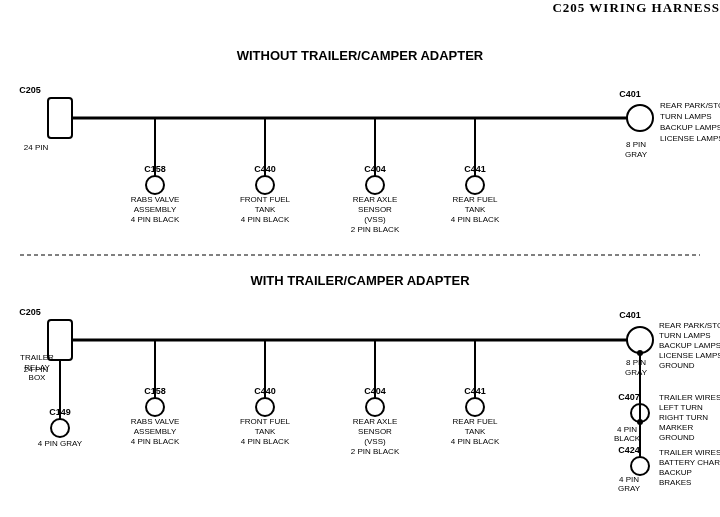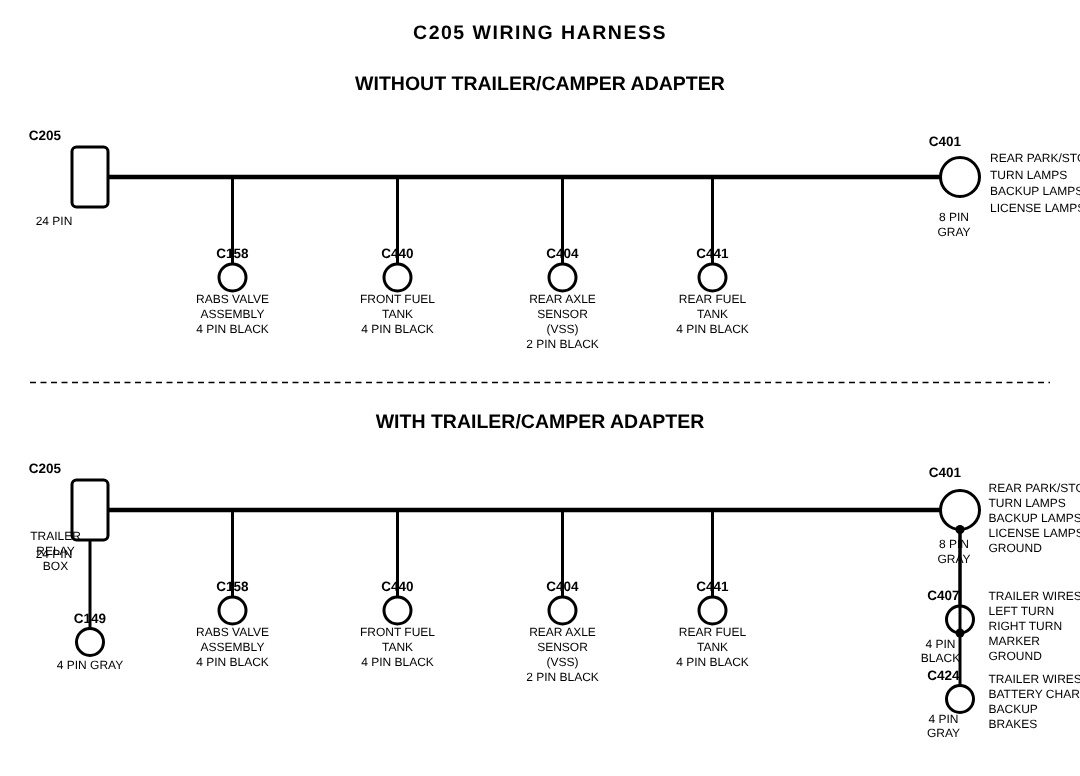--- a/index.html
+++ b/index.html
@@ -11,25 +11,26 @@
       font-size: 10px;
       overflow: hidden;
     }
     .page {
       width: 720px;
       height: 517px;
       position: relative;
       background: #fff;
     }
     .main-title {
-      text-align: center;
+      text-align: right;
       font-size: 13px;
       font-weight: bold;
-      padding-top: 14px;
+      padding-top: 0;
       letter-spacing: 1px;
+      font-family: Liberation Serif, serif;
     }
     svg {
       position: absolute;
       top: 0; left: 0;
       width: 720px;
       height: 517px;
     }
   </style>
 </head>
 <body>

